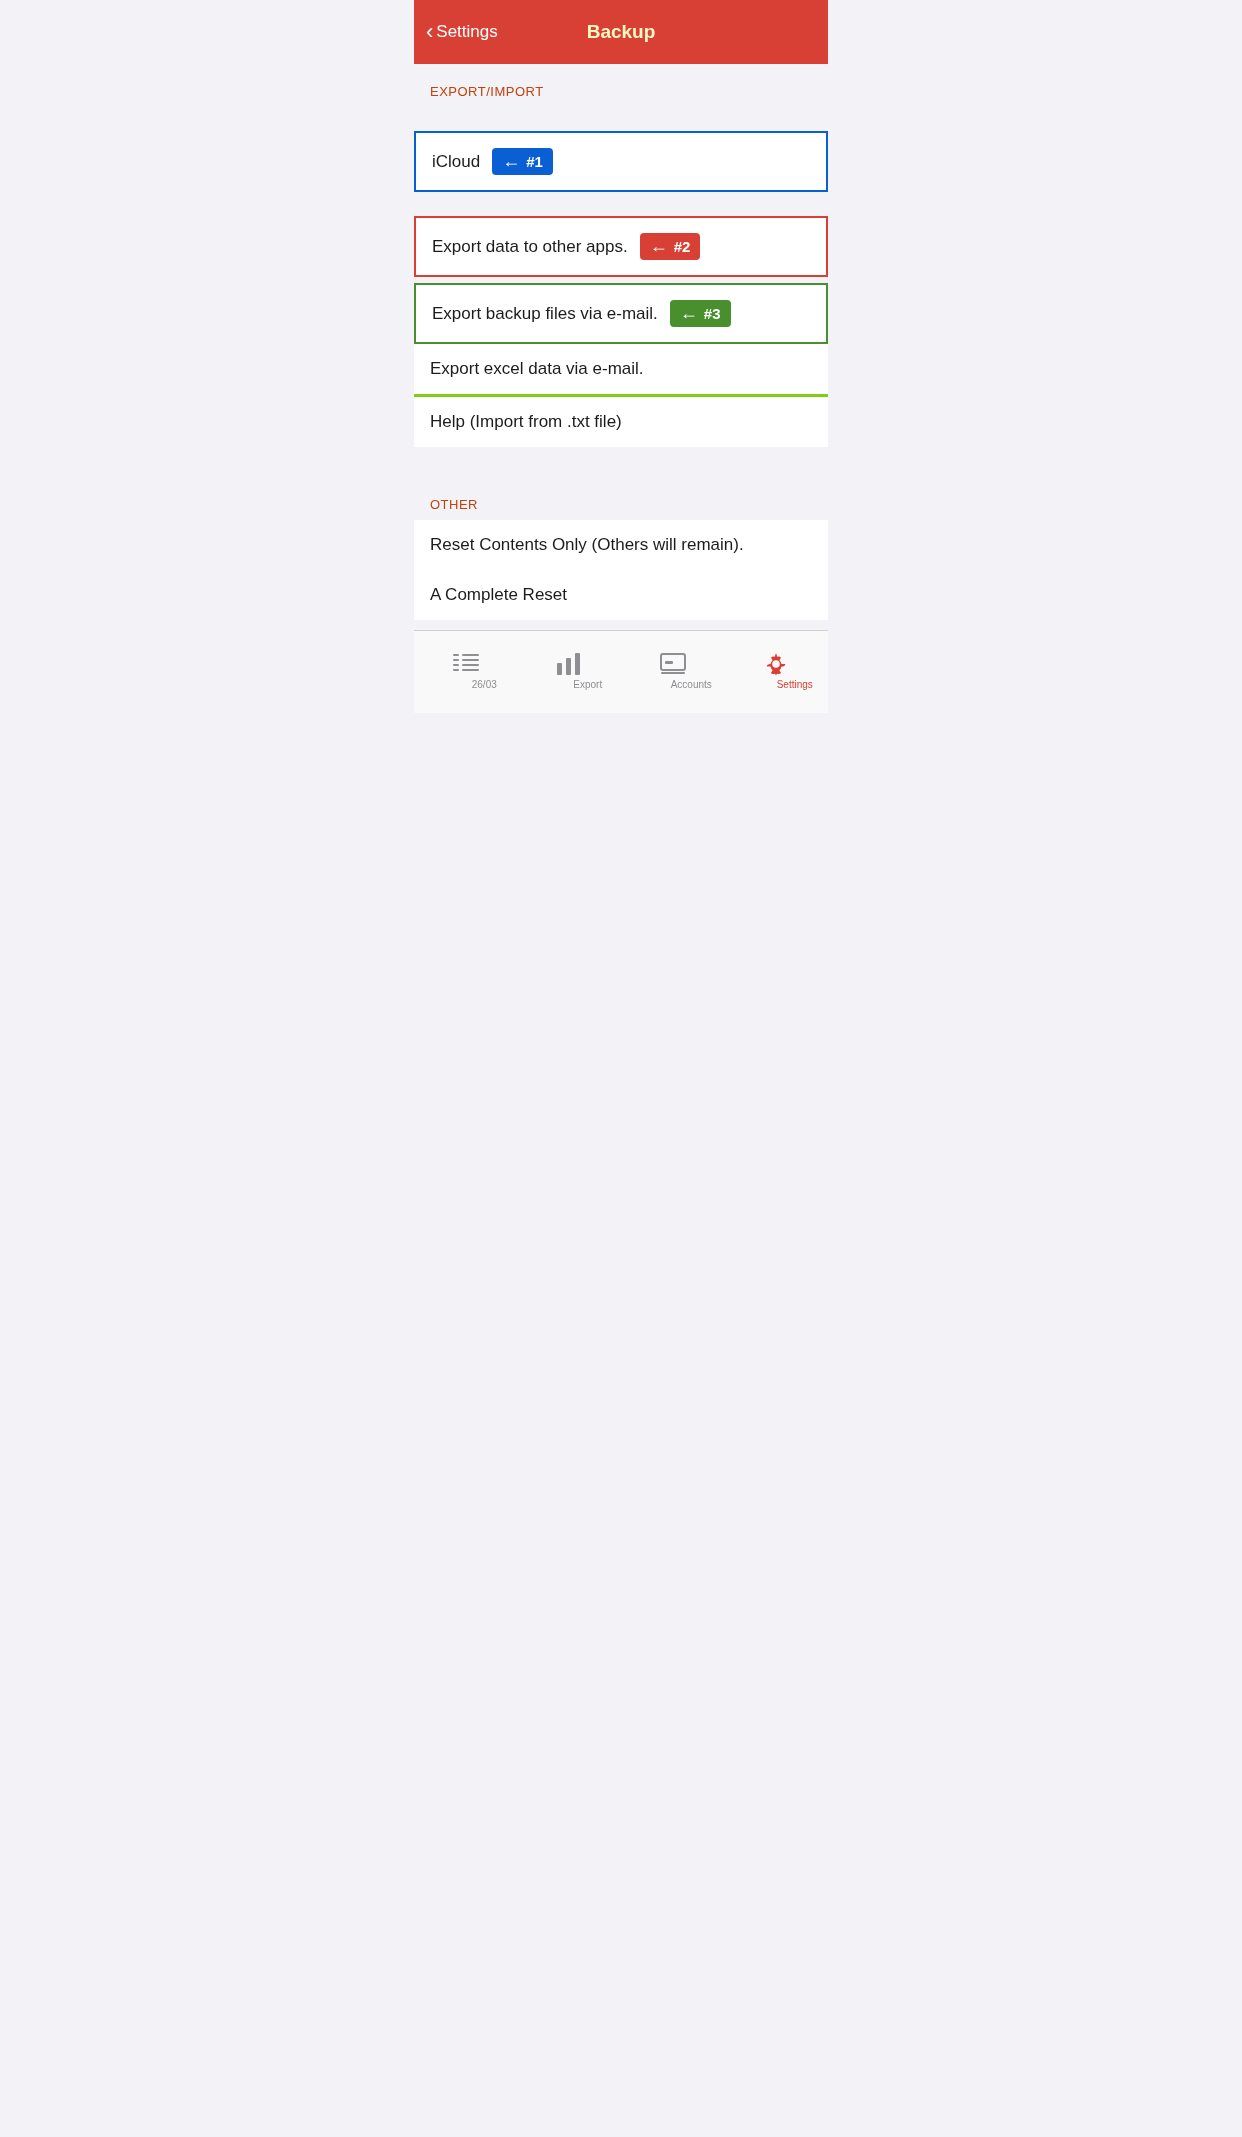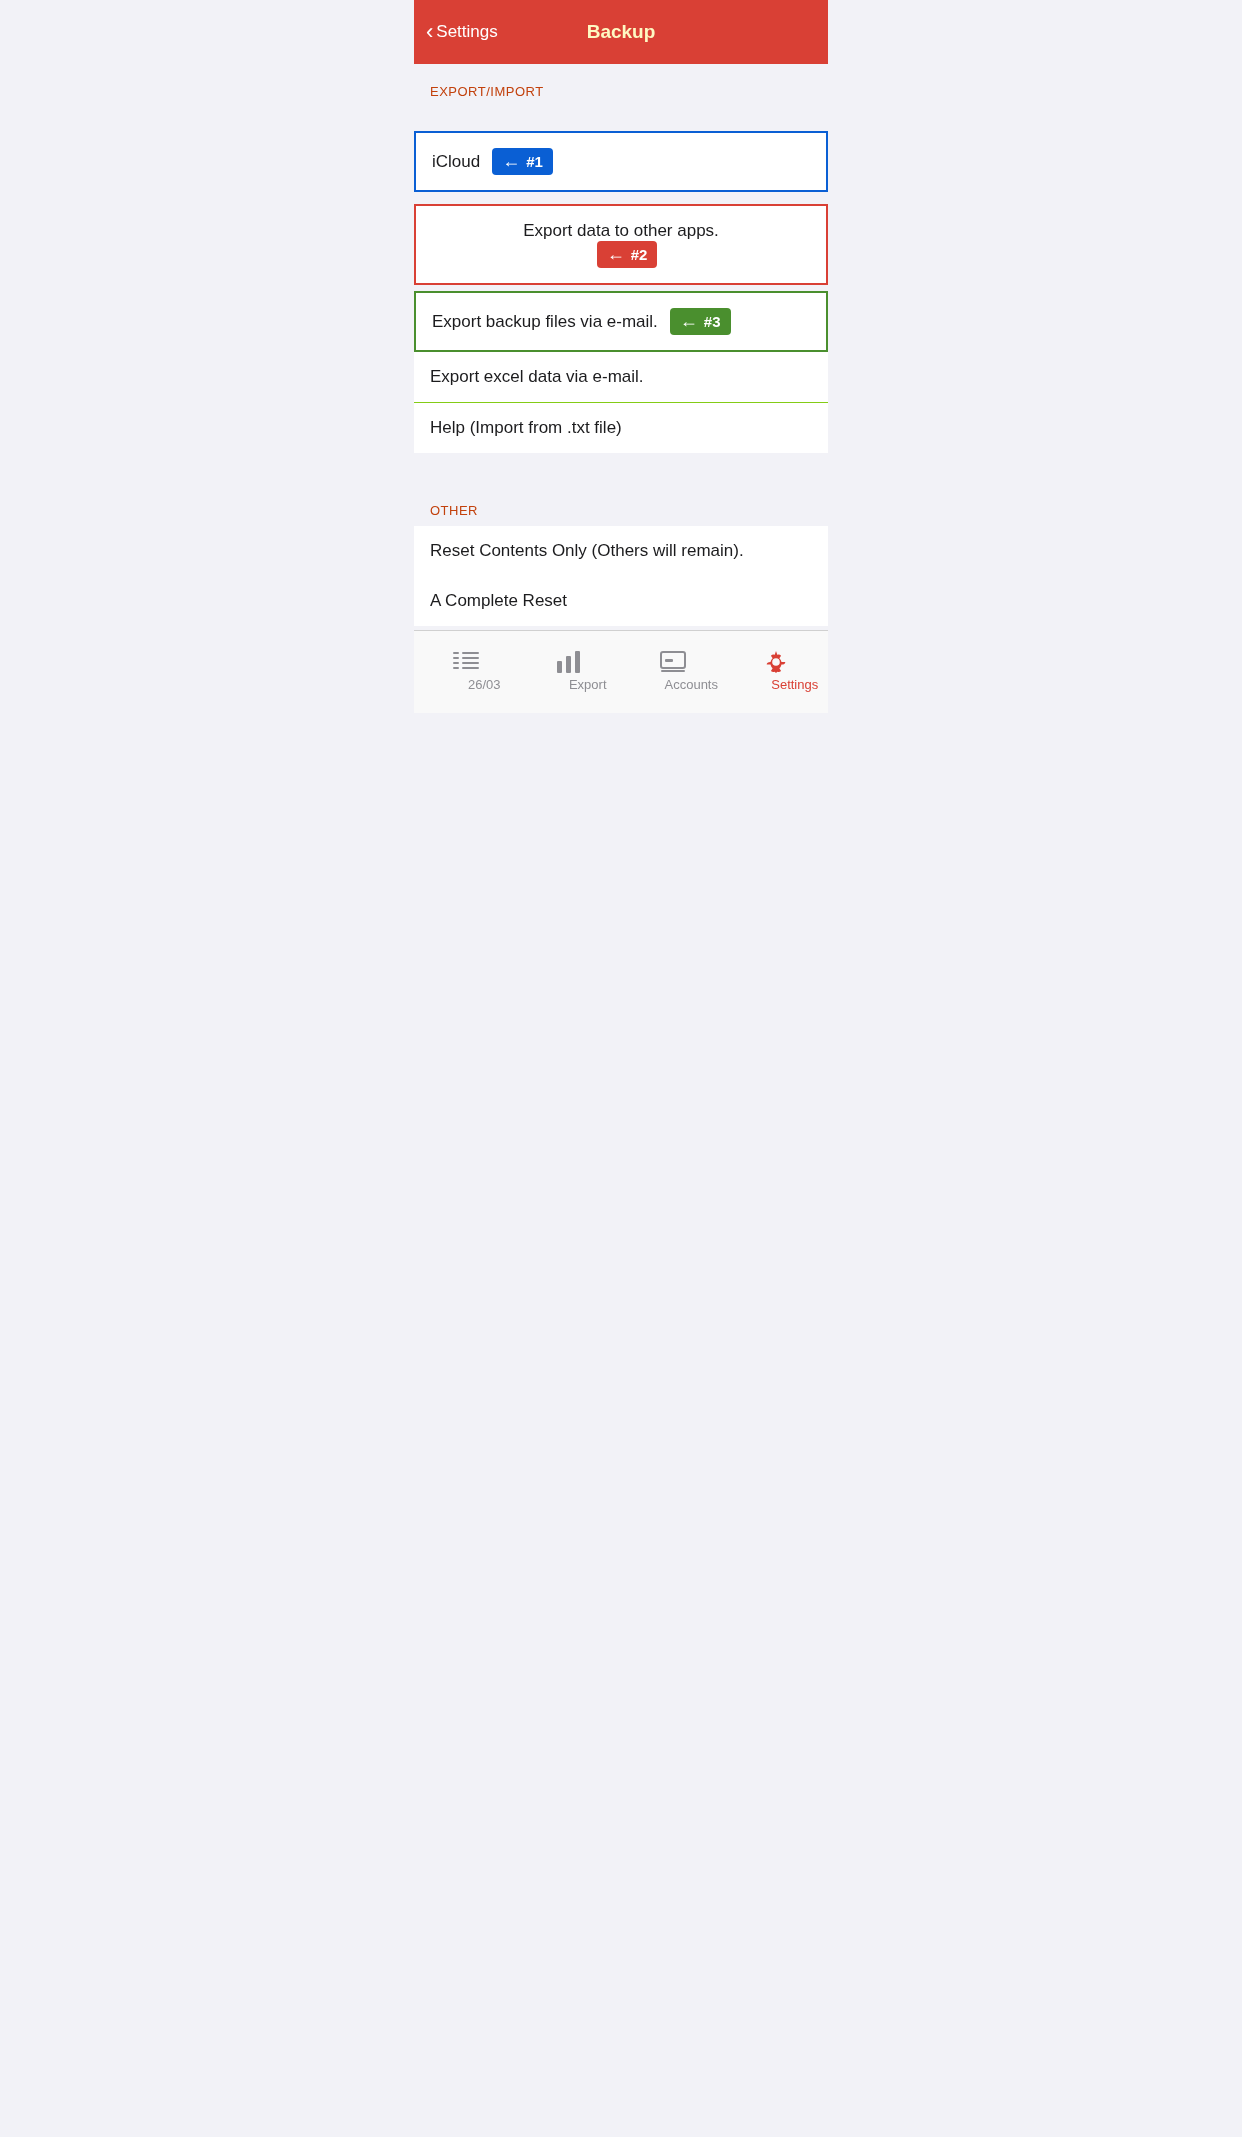--- a/index.html
+++ b/index.html
@@ -68,41 +68,40 @@
     .list-group {
       background: white;
       margin: 0;
     }
 
     .list-item {
       display: flex;
       align-items: center;
       padding: 15px 16px;
       background: white;
-      border-bottom: 1px solid #84cc16;
+      border-bottom: 3px solid #84cc16;
       cursor: pointer;
       min-height: 50px;
       font-size: 17px;
       color: #1c1c1e;
     }
 
     .list-item:last-child {
       border-bottom: none;
     }
 
     
     .item-blue {
       border: 2.5px solid #0a5fd4;
       margin-top: 24px;
     }
 
     .item-red {
       border: 2.5px solid #d94035;
-      margin-top: 12px;
-      flex-direction: column;
+      margin-top: 24px;
     }
 
     .item-green {
       border: 2.5px solid #4a8f2e;
       margin-top: 6px;
     }
 
     .badge {
       display: inline-flex;
       align-items: center;
@@ -153,21 +152,21 @@
 
     .tab-icon {
       width: 26px;
       height: 22px;
       display: flex;
       align-items: center;
       justify-content: center;
     }
 
     .tab-label {
-      font-size: 13px;
+      font-size: 10px;
       color: #8e8e93;
       margin-left: 37px;
     }
 
     .tab-label-active {
       color: #d94035;
     }
 
     
     .tab-icon svg {

